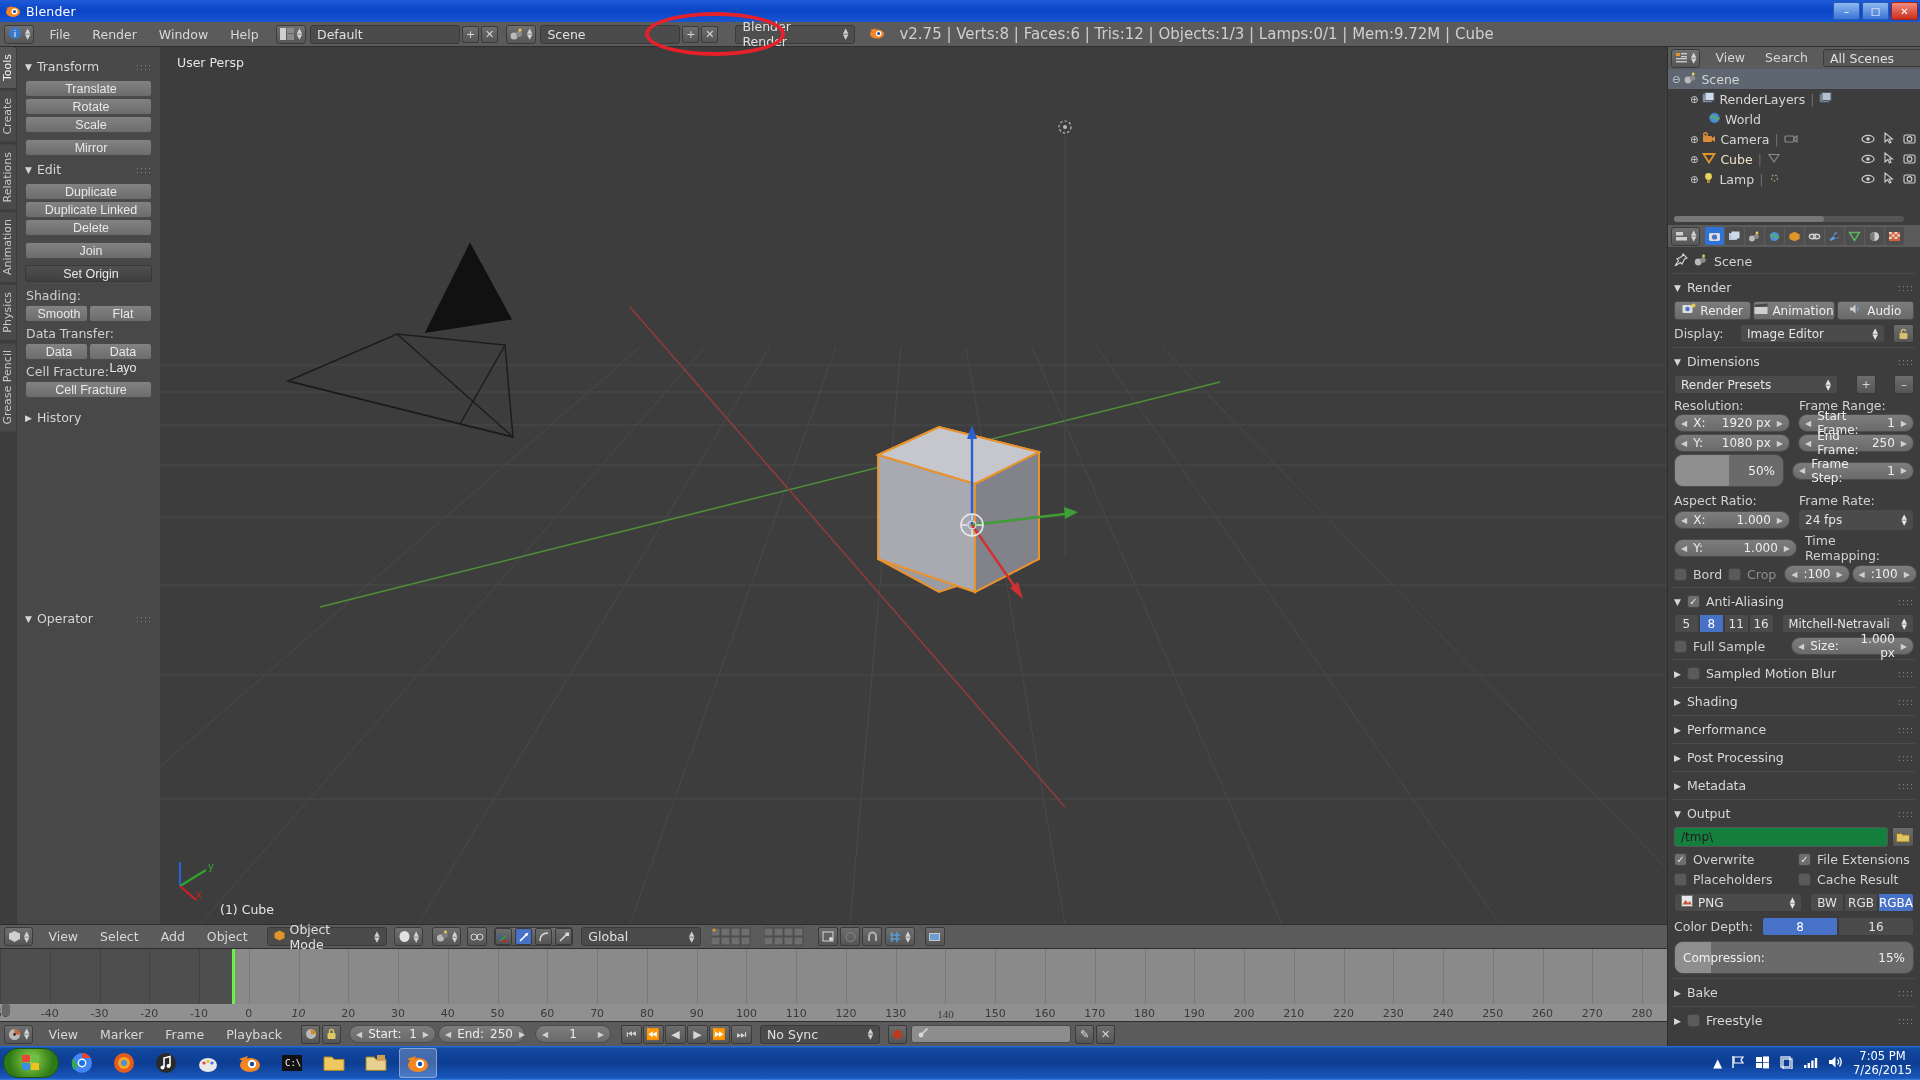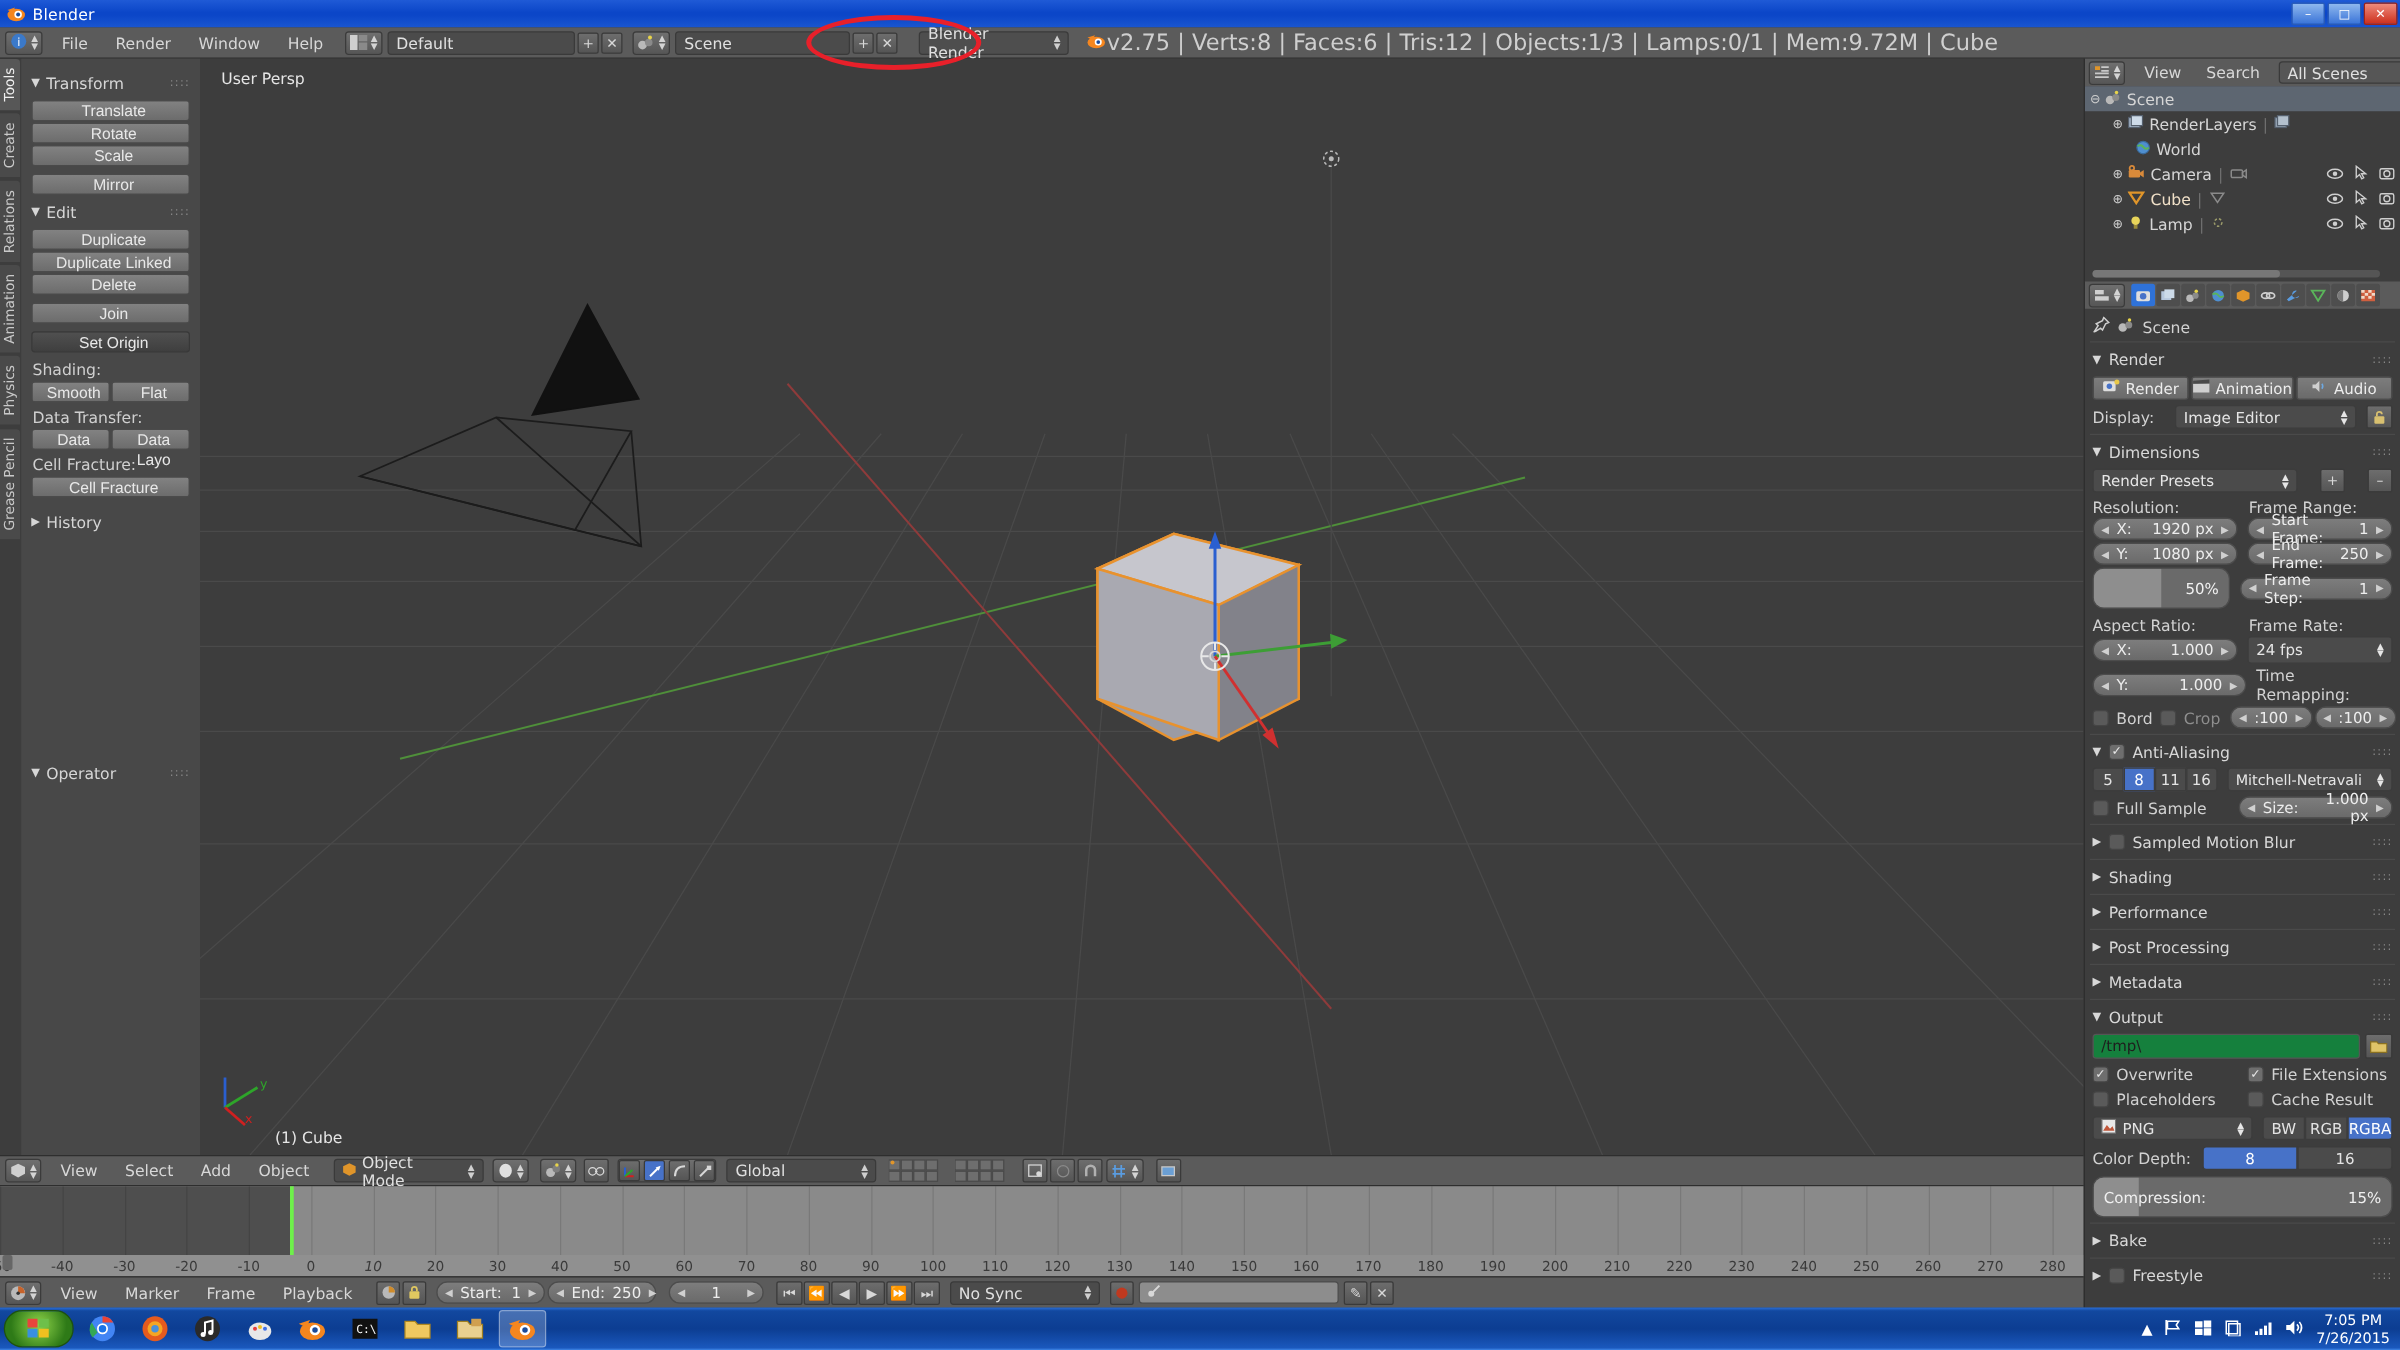--- a/index.html
+++ b/index.html
@@ -42,21 +42,21 @@
     height:19px; background:#4b4b4b; border:1px solid #3a3a3a; border-radius:3px;
     display:flex;align-items:center; padding:0 6px; color:#e0e0e0; min-width:120px;
     justify-content:space-between; font-size:12.5px;
   }
   .ddown .arrows{ font-size:8px; line-height:7px; color:#cfcfcf; margin-left:8px;}
   .sq-btn{
     width:17px;height:17px; border:1px solid #3a3a3a; border-radius:2px;
     background:linear-gradient(to bottom,#6d6d6d,#555); display:flex;
     align-items:center;justify-content:center; font-size:11px; color:#d8d8d8; margin-left:2px;
   }
-  #statustext{ margin-left:0; color:#cfcfcf; font-size:18px; }
+  #statustext{ margin-left:14px; color:#cfcfcf; font-size:15px; }
   
   #annot{
     position:absolute; left:645px; top:12px; width:140px; height:44px;
     border:4px solid #e8202a; border-radius:50%; z-index:60; pointer-events:none;
   }
   
   #toolregion{
     position:absolute; left:0; top:47px; width:160px; height:877px; background:#3d3d3d;
   }
   #tooltabs{ position:absolute;left:0;top:0;width:16px; }
@@ -574,21 +574,21 @@
       <span class="tl-num" style="left: 696.657px;">90</span>
       <div style="position: absolute; top: -55px; height: 55px; width: 1px; background: rgba(0, 0, 0, 0.12); left: 696.657px;"></div>
       <span class="tl-num" style="left: 746.418px;">100</span>
       <div style="position: absolute; top: -55px; height: 55px; width: 1px; background: rgba(0, 0, 0, 0.12); left: 746.418px;"></div>
       <span class="tl-num" style="left: 796.179px;">110</span>
       <div style="position: absolute; top: -55px; height: 55px; width: 1px; background: rgba(0, 0, 0, 0.12); left: 796.179px;"></div>
       <span class="tl-num" style="left: 845.94px;">120</span>
       <div style="position: absolute; top: -55px; height: 55px; width: 1px; background: rgba(0, 0, 0, 0.12); left: 845.94px;"></div>
       <span class="tl-num" style="left: 895.701px;">130</span>
       <div style="position: absolute; top: -55px; height: 55px; width: 1px; background: rgba(0, 0, 0, 0.12); left: 895.701px;"></div>
-      <span class="tl-num" style="left: 945.463px;">140</span>
+      <span class="tl-num" style="left: 945.463px; font-family: Liberation Serif, serif;">140</span>
       <div style="position: absolute; top: -55px; height: 55px; width: 1px; background: rgba(0, 0, 0, 0.12); left: 945.463px;"></div>
       <span class="tl-num" style="left: 995.224px;">150</span>
       <div style="position: absolute; top: -55px; height: 55px; width: 1px; background: rgba(0, 0, 0, 0.12); left: 995.224px;"></div>
       <span class="tl-num" style="left: 1044.99px;">160</span>
       <div style="position: absolute; top: -55px; height: 55px; width: 1px; background: rgba(0, 0, 0, 0.12); left: 1044.99px;"></div>
       <span class="tl-num" style="left: 1094.75px;">170</span>
       <div style="position: absolute; top: -55px; height: 55px; width: 1px; background: rgba(0, 0, 0, 0.12); left: 1094.75px;"></div>
       <span class="tl-num" style="left: 1144.51px;">180</span>
       <div style="position: absolute; top: -55px; height: 55px; width: 1px; background: rgba(0, 0, 0, 0.12); left: 1144.51px;"></div>
       <span class="tl-num" style="left: 1194.27px;">190</span>

